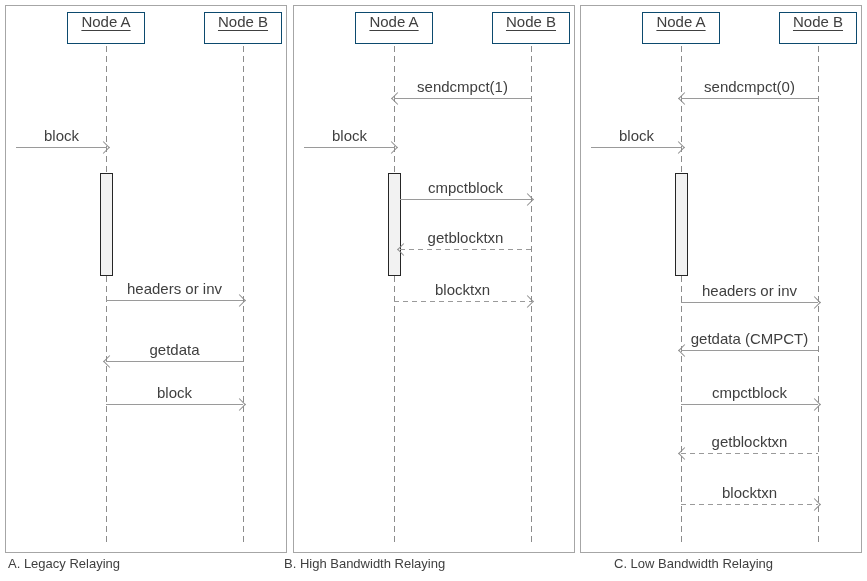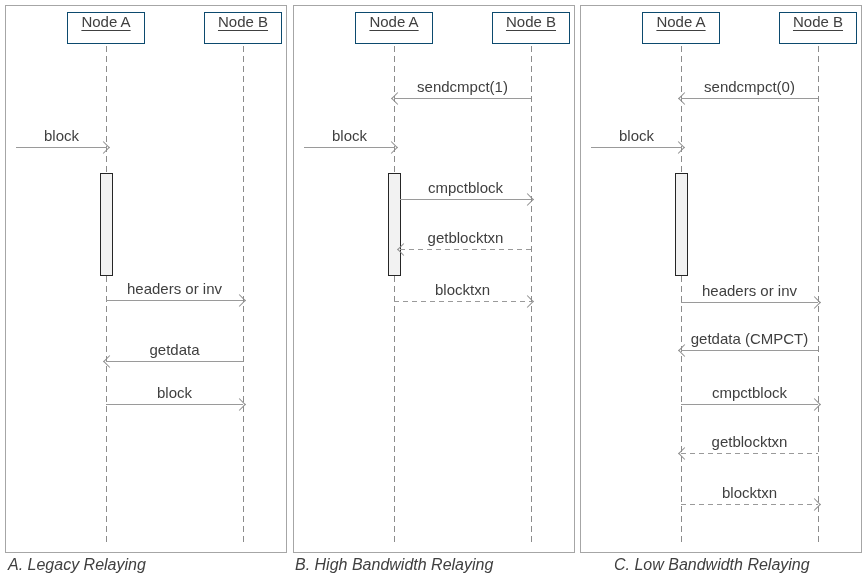--- a/index.html
+++ b/index.html
@@ -37,21 +37,21 @@
   }
   .head { position:absolute; width:8px; height:8px; top:-4px; }
   .head.right {
     right:-1px; border-top:1px solid #8c8c8c; border-right:1px solid #8c8c8c;
     transform:rotate(45deg);
   }
   .head.left {
     left:-1px; border-top:1px solid #8c8c8c; border-left:1px solid #8c8c8c;
     transform:rotate(-45deg);
   }
-  .caption { position:absolute; top:556px; font-size:16px; color:#404040; white-space:nowrap;font-style:italic; }
+  .caption { position:absolute; top:556px; font-size:13px; color:#404040; white-space:nowrap; }
 </style>
 </head>
 <body>
 
 <div class="canvas">
 
   <div class="panel" style="left:5px">
     <div class="actor" style="left:61px">
       <span>Node A</span>
     </div>
@@ -115,21 +115,21 @@
       <div class="msg-label">getblocktxn</div>
       <div class="line dashed"></div>
       <div class="head left"></div>
     </div>
     <div class="msg" style="left:100px;top:295px;width:137px">
       <div class="msg-label">blocktxn</div>
       <div class="line dashed"></div>
       <div class="head right"></div>
     </div>
   </div>
-  <div class="caption" style="left:295px">B. High Bandwidth Relaying</div>
+  <div class="caption" style="left:284px">B. High Bandwidth Relaying</div>
 
   <div class="panel" style="left:580px">
     <div class="actor" style="left:61px">
       <span>Node A</span>
     </div>
     <div class="actor" style="left:198px">
       <span>Node B</span>
     </div>
     <div class="lifeline" style="left:100px"></div>
     <div class="lifeline" style="left:237px"></div>

